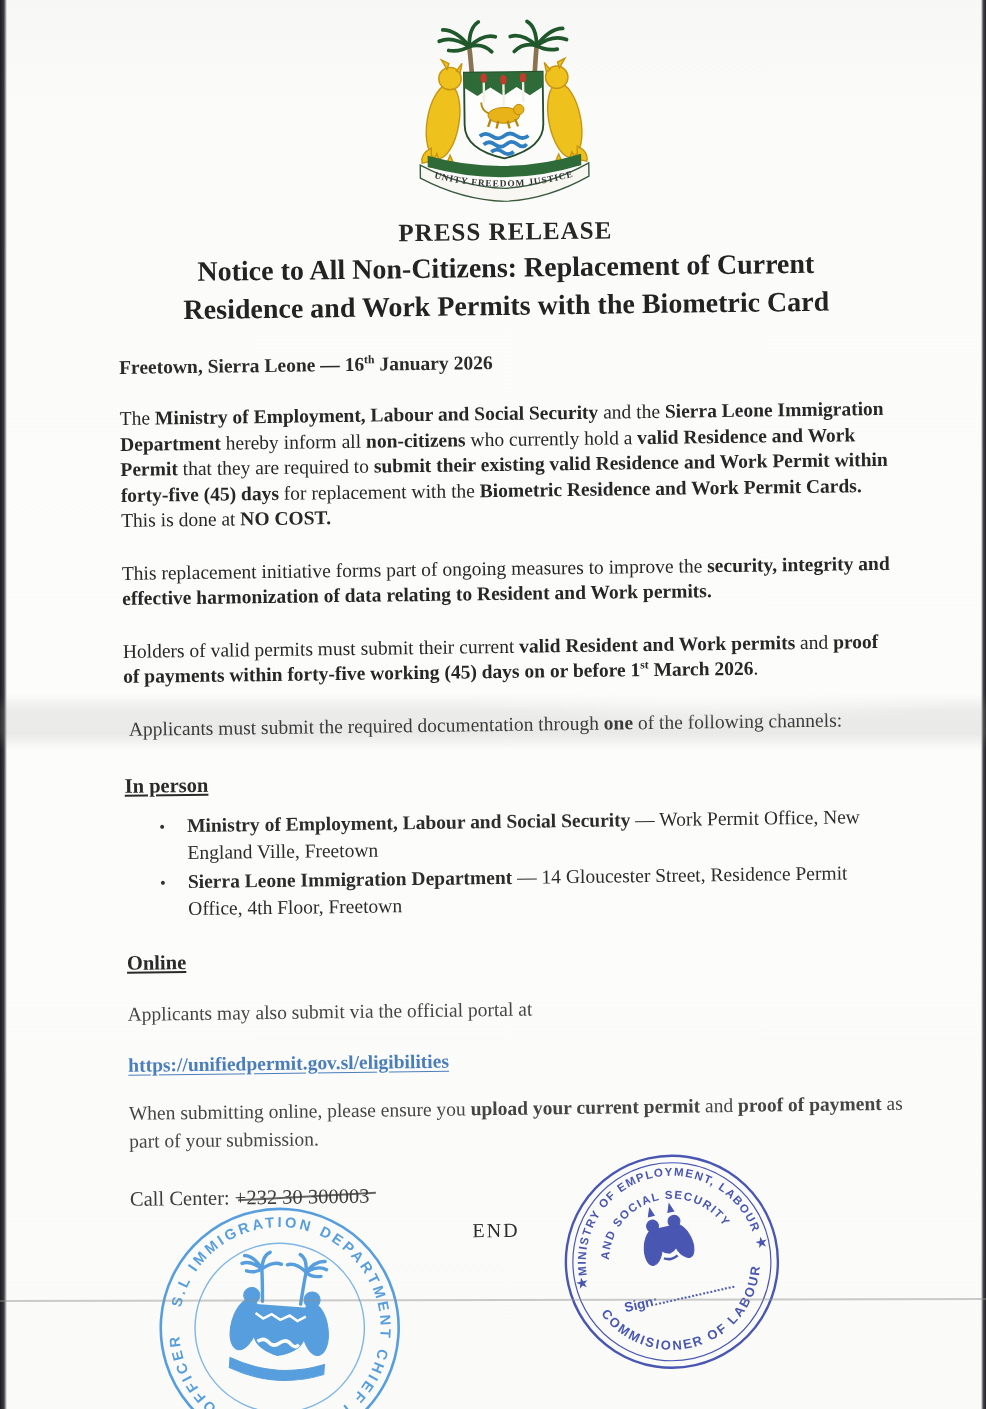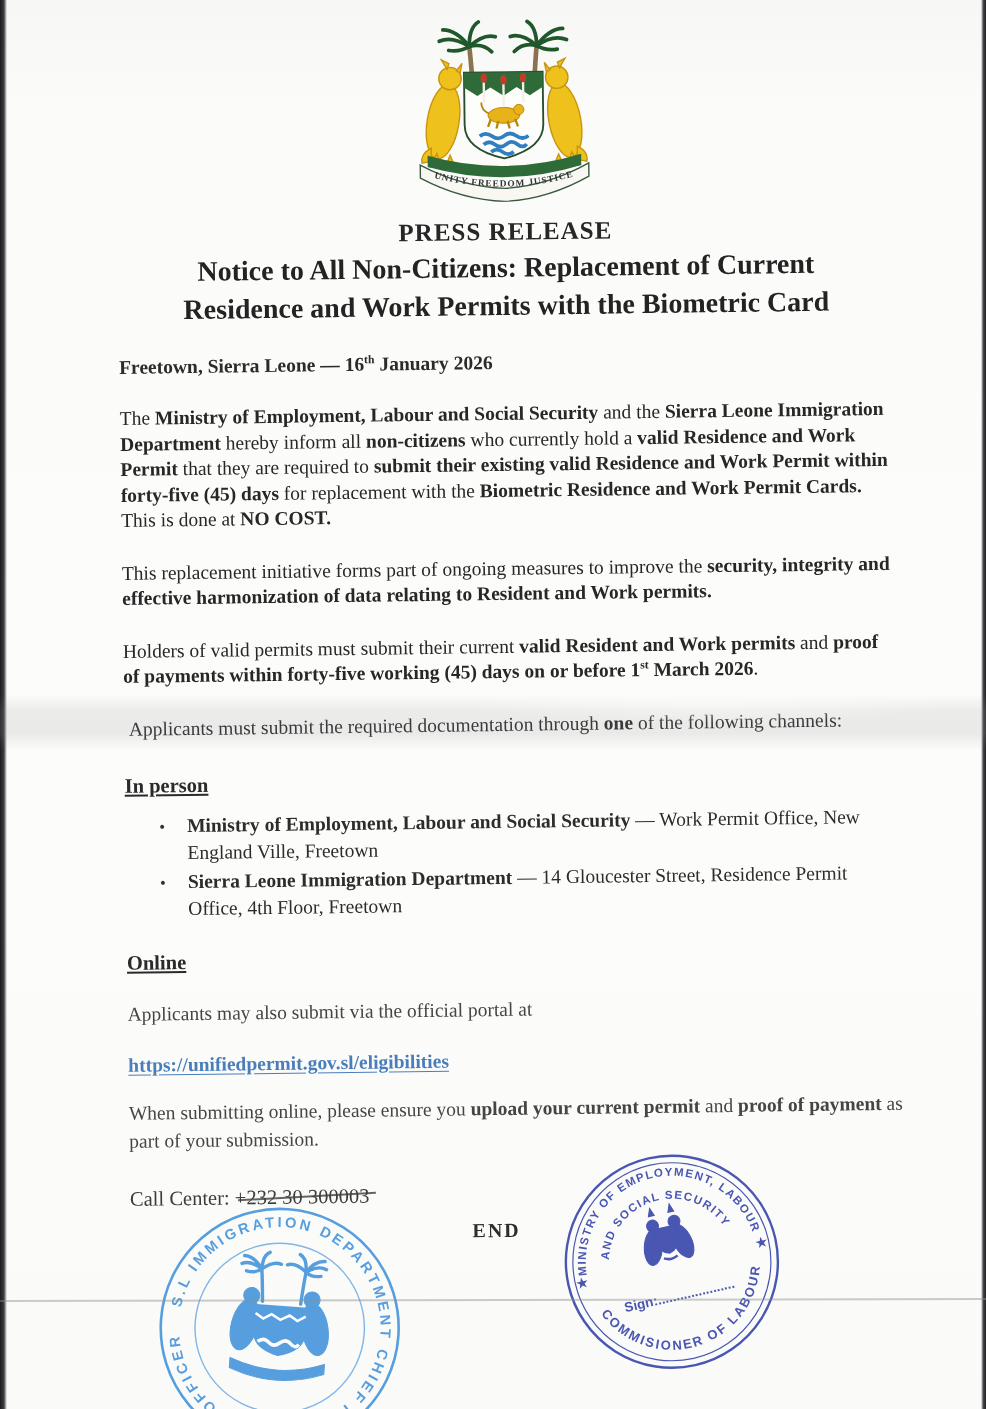--- a/index.html
+++ b/index.html
@@ -25,21 +25,21 @@
   .subhead{margin-top:33px;font-size:20.5px;font-weight:bold;text-decoration:underline;color:#2a2a2a;}
   ul.channels{margin:16px 0 0;padding:0 0 0 62px;list-style:none;max-width:740px;}
   ul.channels li{position:relative;font-size:19.5px;line-height:26.5px;margin-bottom:3px;color:#2c2c2c;}
   ul.channels li::before{content:"•";position:absolute;left:-28px;top:1px;font-size:17px;color:#333;}
   .portal-link{display:inline-block;margin-top:27px;font-size:19.5px;font-weight:bold;
     color:#4a7ebb;text-decoration:underline;text-underline-offset:3px;}
   .bottom{position:relative;height:230px;margin-top:16px;}
   .call-center{position:absolute;left:0;top:16px;font-size:20.5px;color:#3c3c3c;}
   .pen-stroke{position:absolute;left:108px;top:26px;width:138px;height:2.2px;background:#3f3f3f;
     transform:rotate(-2.4deg);opacity:.8;}
-  .end-label{position:absolute;left:342px;top:52px;font-size:20px;font-weight:bold;letter-spacing:2px;color:#2d2d2d;}
+  .end-label{position:absolute;left:342px;top:52px;font-size:20px;font-weight:normal;letter-spacing:2px;color:#2d2d2d;}
   .stamp{position:absolute;opacity:.92;}
   .stamp.immigration{left:22px;top:32px;width:252px;height:252px;transform:rotate(5deg);}
   .stamp.ministry{left:428px;top:-16px;width:226px;height:226px;transform:rotate(-12deg);}
   .scan-band{position:absolute;left:0;top:694px;width:100%;height:56px;
     background:linear-gradient(180deg,rgba(140,140,140,0) 0%,rgba(150,150,150,.16) 30%,rgba(150,150,150,.18) 70%,rgba(140,140,140,0) 100%);
     pointer-events:none;}
   .scan-fade{position:absolute;left:470px;top:676px;width:480px;height:46px;
     background:radial-gradient(ellipse at center,rgba(252,252,251,.65) 0%,rgba(252,252,251,0) 75%);
     pointer-events:none;}
   .scan-line{position:absolute;left:0;top:1299px;width:100%;height:1.5px;background:#8d8d8d;

